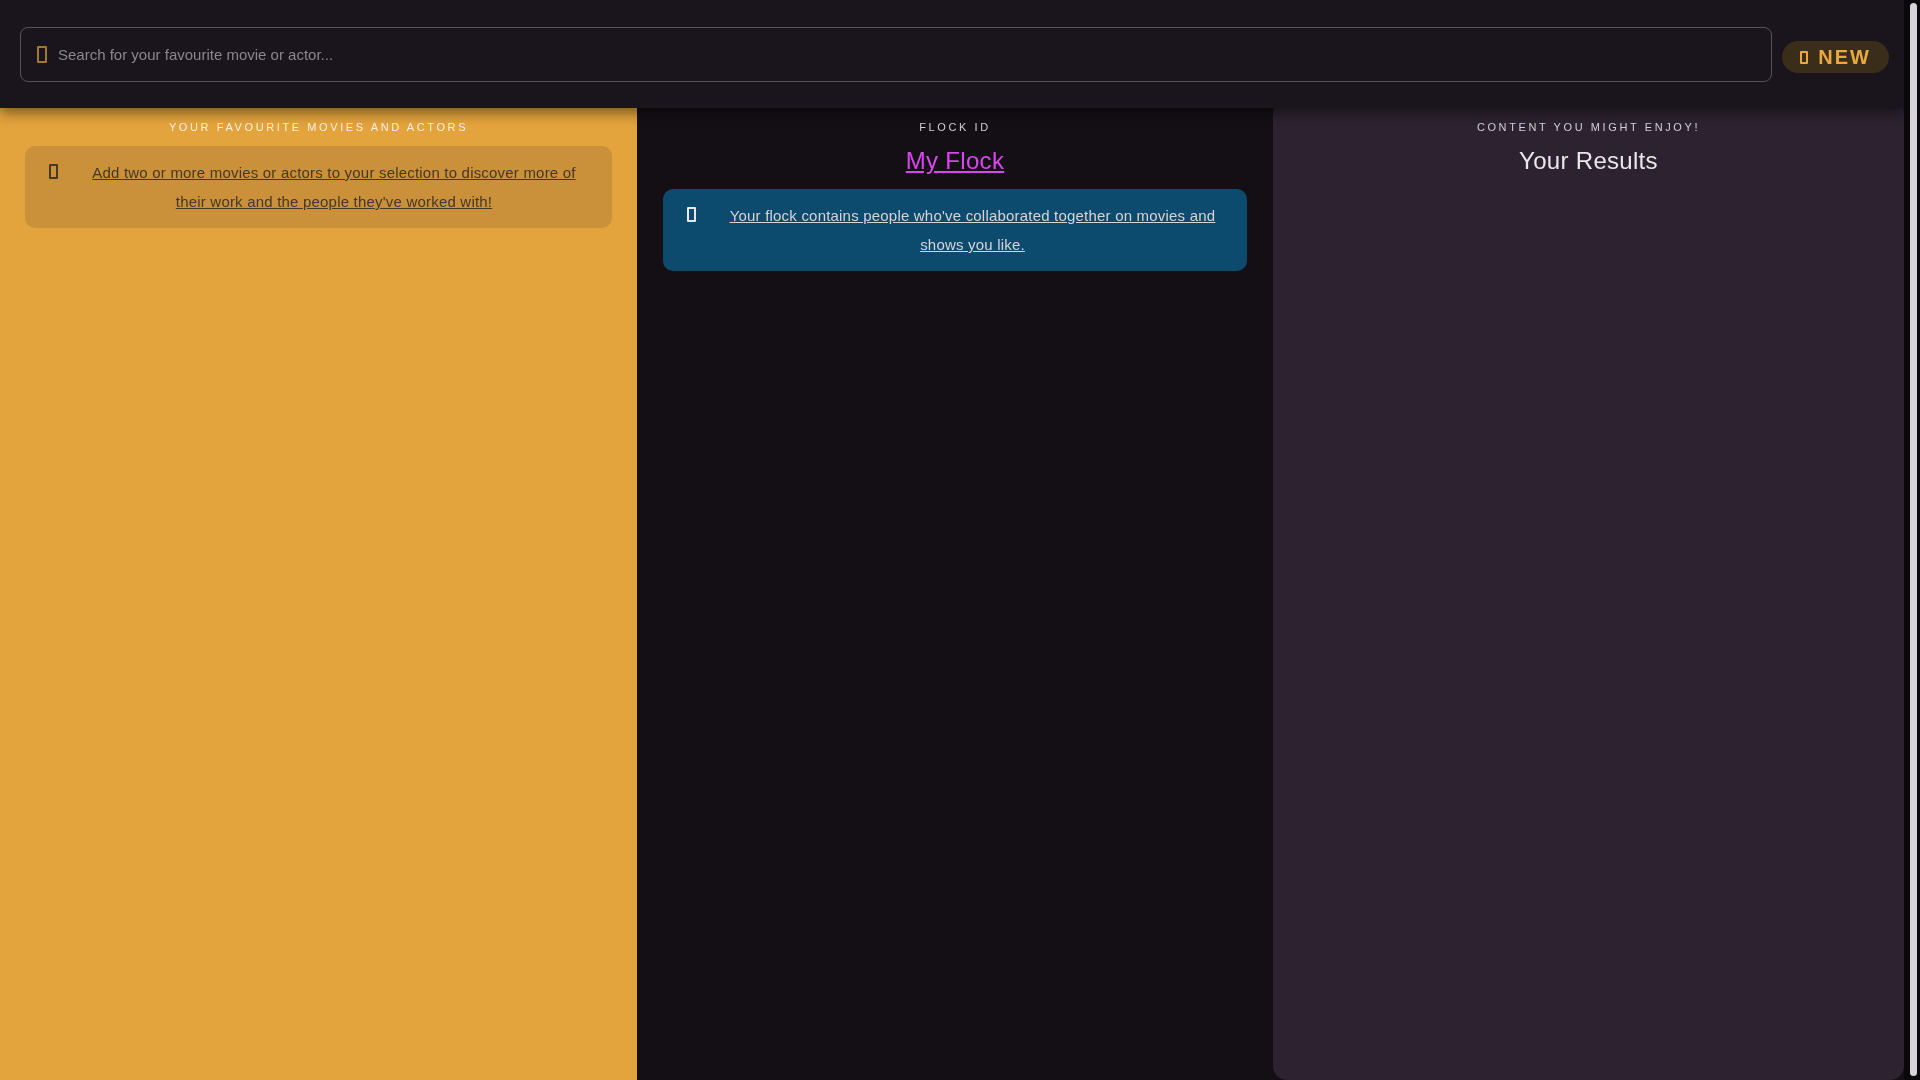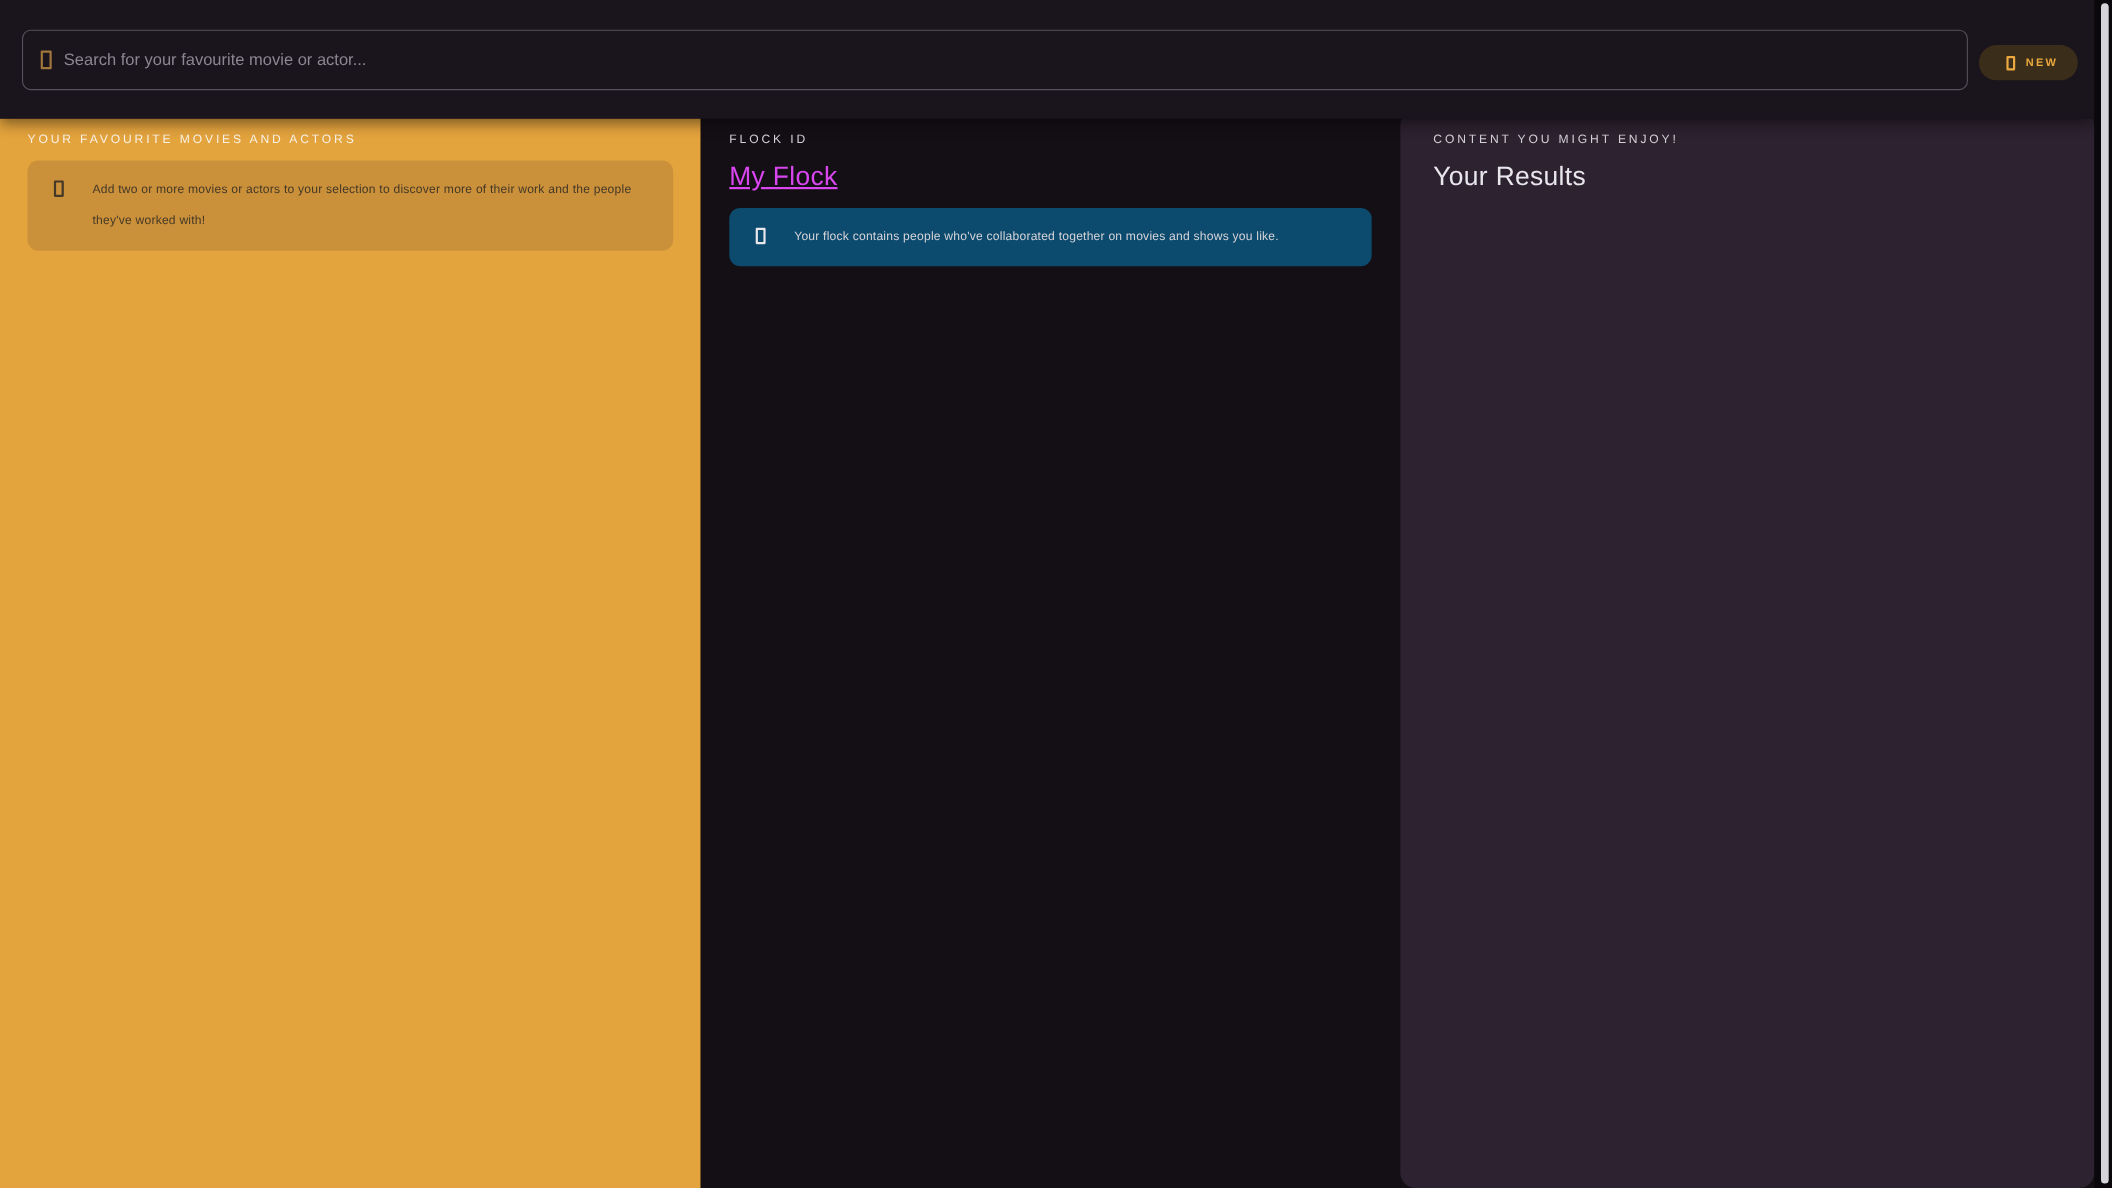--- a/index.html
+++ b/index.html
@@ -43,42 +43,43 @@
   .new-btn {
     margin-left: 10px;
     position: relative; top: 3px;
     height: 32px; min-width: 90px;
     padding: 11px 18px;
     border: none; outline: none;
     border-radius: 16px;
     background: #3a2d1a;
     color: #eaa83f;
     font-family: "Liberation Sans", sans-serif;
-    font-size: 10px; font-weight: 600; letter-spacing: 2px;
-    display: flex; align-items: center; justify-content: flex-end;
+    font-size: 20px; font-weight: 600; letter-spacing: 2px;
+    display: flex; align-items: center; justify-content: space-between;
     gap: 10px;
     cursor: pointer;
   }
   .new-btn .tofu { width: 8px; height: 13px; }
 
   
   .tofu {
     display: inline-block;
     width: 9px; height: 15px;
     border: 2px solid currentColor;
     border-radius: 1px;
     flex: 0 0 auto;
   }
 
   
   .main {
     position: absolute; top: 100px; left: 0;
     width: 1904px; height: 980px;
     display: grid;
     grid-template-columns: 637px 636px 631px;
+    text-align: center;
   }
   .col { height: 100%; }
   .col-selection { background: #e3a33d; padding: 21px 25px; }
   .col-flock     { background: #140f15; padding: 21px 26px; }
   .col-results   { background: #2c2230; padding: 21px 30px; border-radius: 14px; }
 
   .eyebrow {
     font-size: 11px; font-weight: 500;
     letter-spacing: 2.6px;
     line-height: 12px;
@@ -100,23 +101,24 @@
   .col-results .panel-title   { color: #e9e6ec; }
 
   .infobox {
     border-radius: 10px;
     padding: 12px 24px;
     display: flex; align-items: flex-start;
     gap: 26px;
   }
   .infobox .tofu { margin-top: 6px; }
   .infobox p {
-    font-size: 11px;
+    font-size: 15px;
     line-height: 29px;
     letter-spacing: 0.2px;
+    text-decoration: underline;
   }
   .col-selection .infobox { background: #cb913a; color: #443827; }
   .col-selection .infobox p { width: 500px; }
   .col-flock .infobox { background: #0c4a6e; color: #e9e7ec; }
   .col-flock .infobox p { width: 512px; color: #d6d4d9; }
 
   
   .scrollbar {
     position: absolute; top: 0; right: 0;
     width: 16px; height: 1080px;

